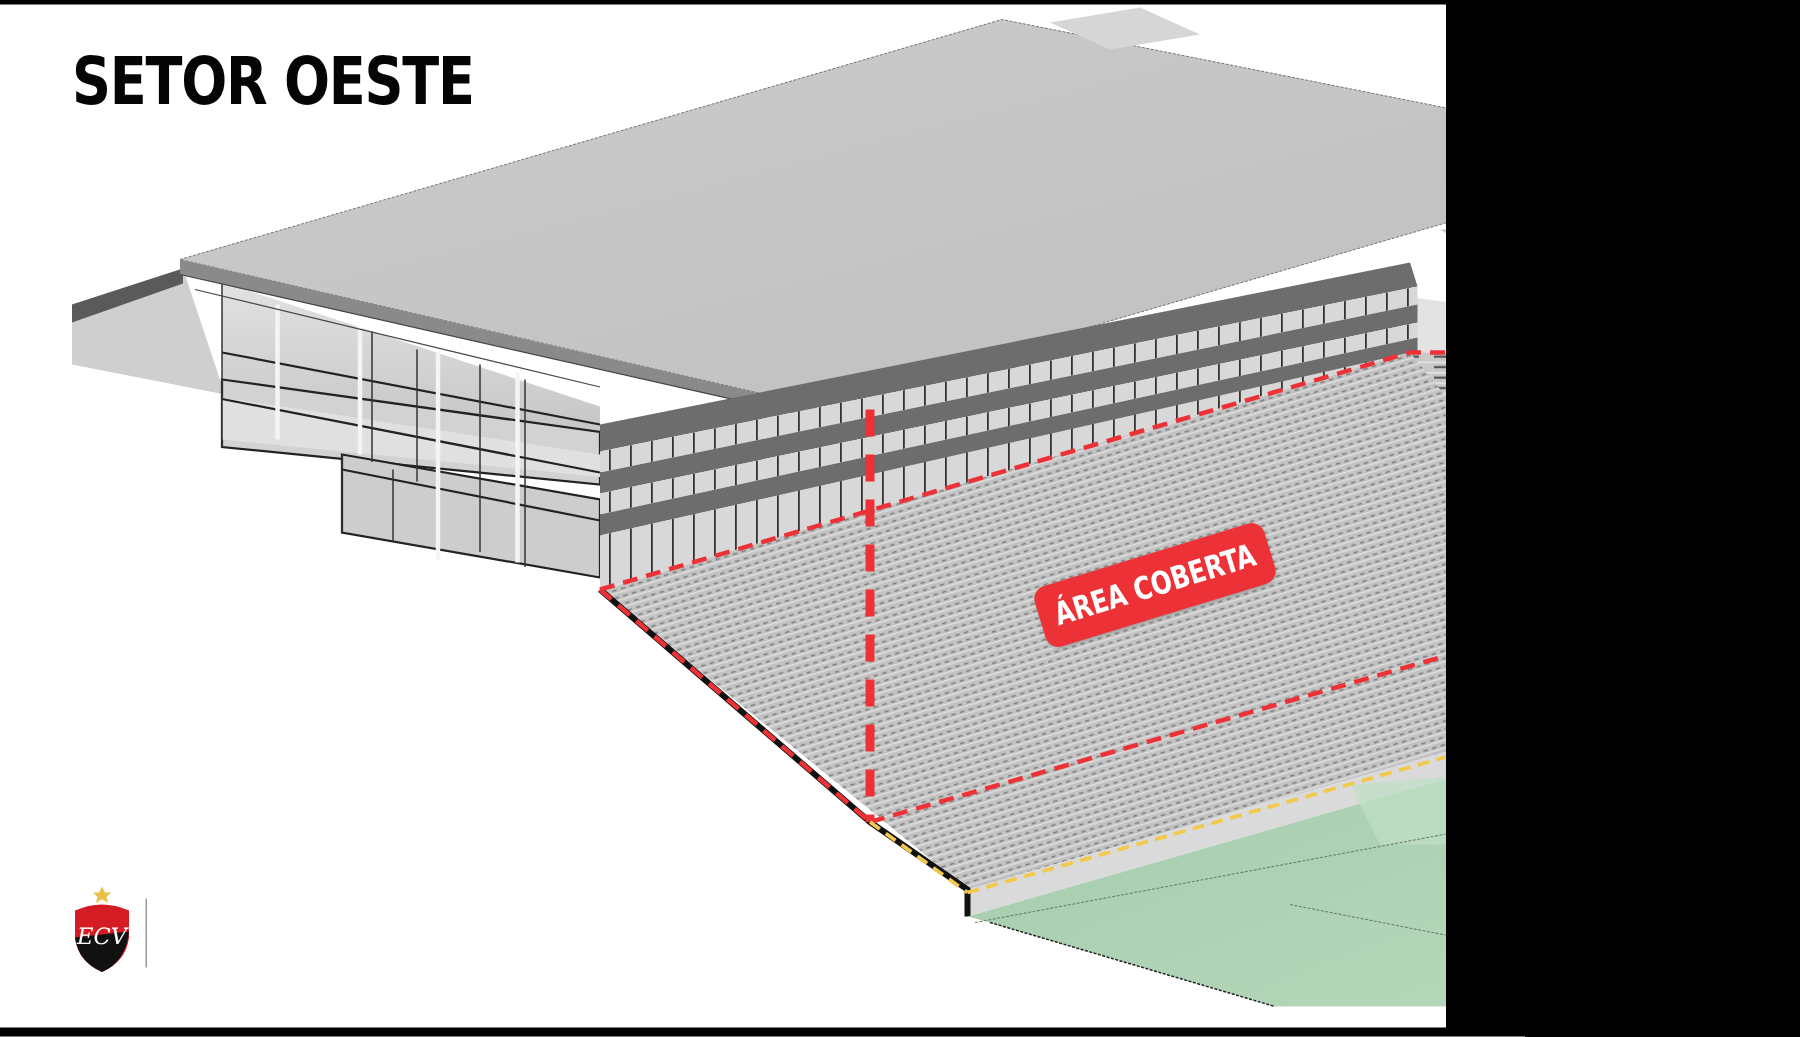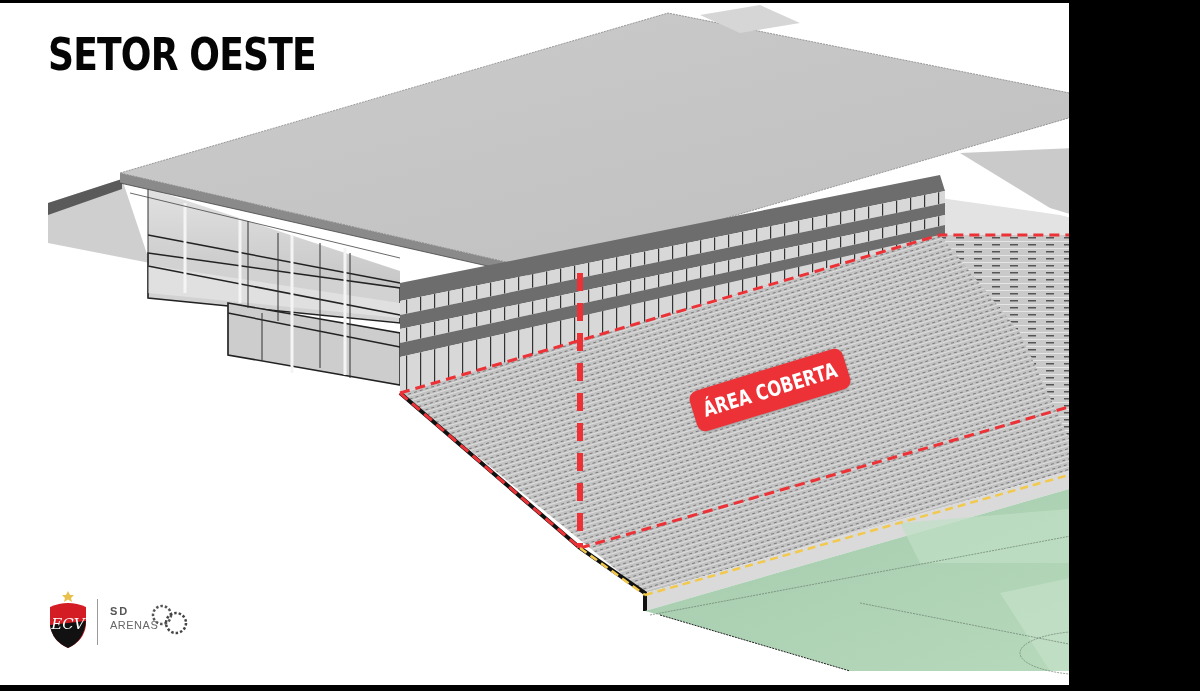--- a/index.html
+++ b/index.html
@@ -4,21 +4,21 @@
   <style>
     html, body { margin: 0; padding: 0; }
     body {
       width: 1200px; height: 691px; overflow: hidden;
       background: #000000;
       font-family: "Liberation Sans", sans-serif;
       position: relative;
     }
     .slide {
       position: absolute; left: 0; top: 3px;
-      width: 1069px; height: 682px;
+      width: 964px; height: 682px;
       background: #ffffff;
       overflow: hidden;
     }
     .render { position: absolute; left: 0; top: 0; width: 1200px; height: 682px; }
     .title {
       position: absolute; left: 48px; top: 30px;
       font-family: "DejaVu Sans", sans-serif;
       font-weight: bold;
       font-size: 44px;
       letter-spacing: -1px;
@@ -189,22 +189,14 @@
   </div>
 
   <div class="logos">
     <svg class="crest" viewBox="0 0 48 58">
       <polygon points="24,0 26,4 30,4 27,7 28,11 24,8.5 20,11 21,7 18,4 22,4" fill="#e9c04a"></polygon>
       <path d="M6,16 Q24,8 42,16 L42,34 Q40,50 24,57 Q8,50 6,34 Z" fill="#d41c24"></path>
       <path d="M6,34 L42,30 Q40,50 24,57 Q8,50 6,34 Z" fill="#111"></path>
       <text x="24" y="38" text-anchor="middle" font-size="15" font-family="DejaVu Serif, serif" fill="#fff" font-style="italic">ECV</text>
     </svg>
     <div class="logo-divider"></div>
-    <div class="sd-logo">
-      <span class="sd-text">SD</span>
-      <span class="arenas-text">ARENAS</span>
-      <svg class="sd-mark" viewBox="0 0 46 34">
-        <circle cx="14" cy="12" r="9" fill="none" stroke="#555" stroke-width="2.5" stroke-dasharray="2.5 2"></circle>
-        <circle cx="28" cy="20" r="10" fill="none" stroke="#444" stroke-width="2.5" stroke-dasharray="2.5 2"></circle>
-      </svg>
-    </div>
   </div>
 </div>
 
 </body></html>

